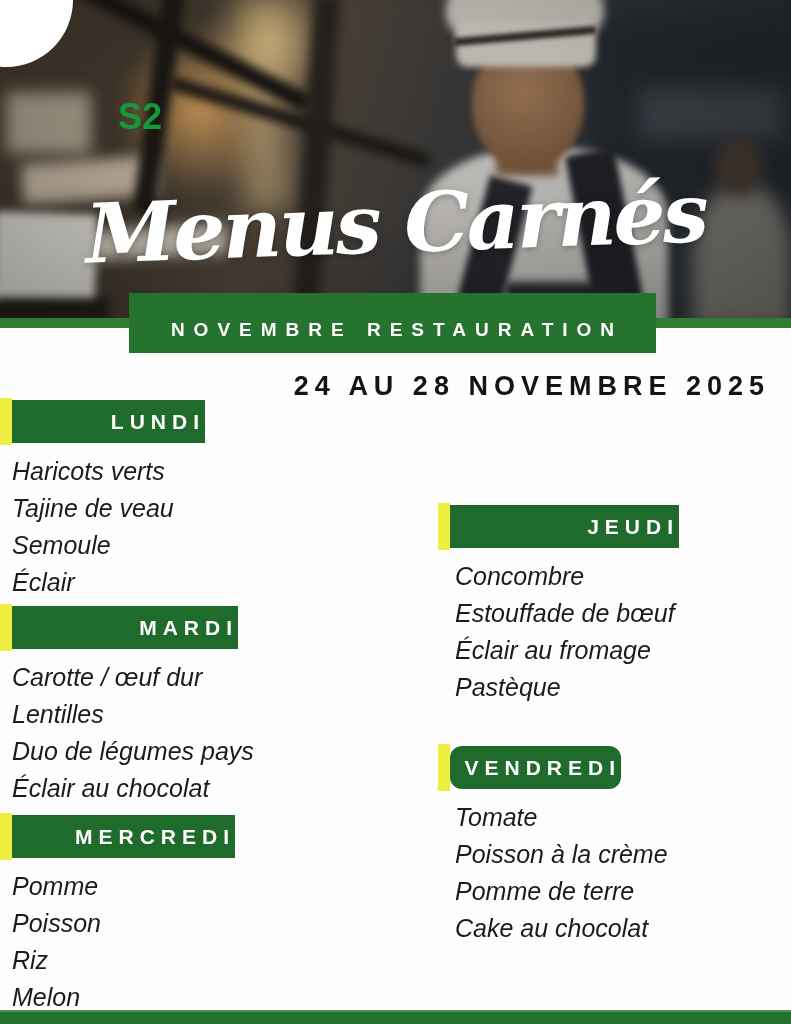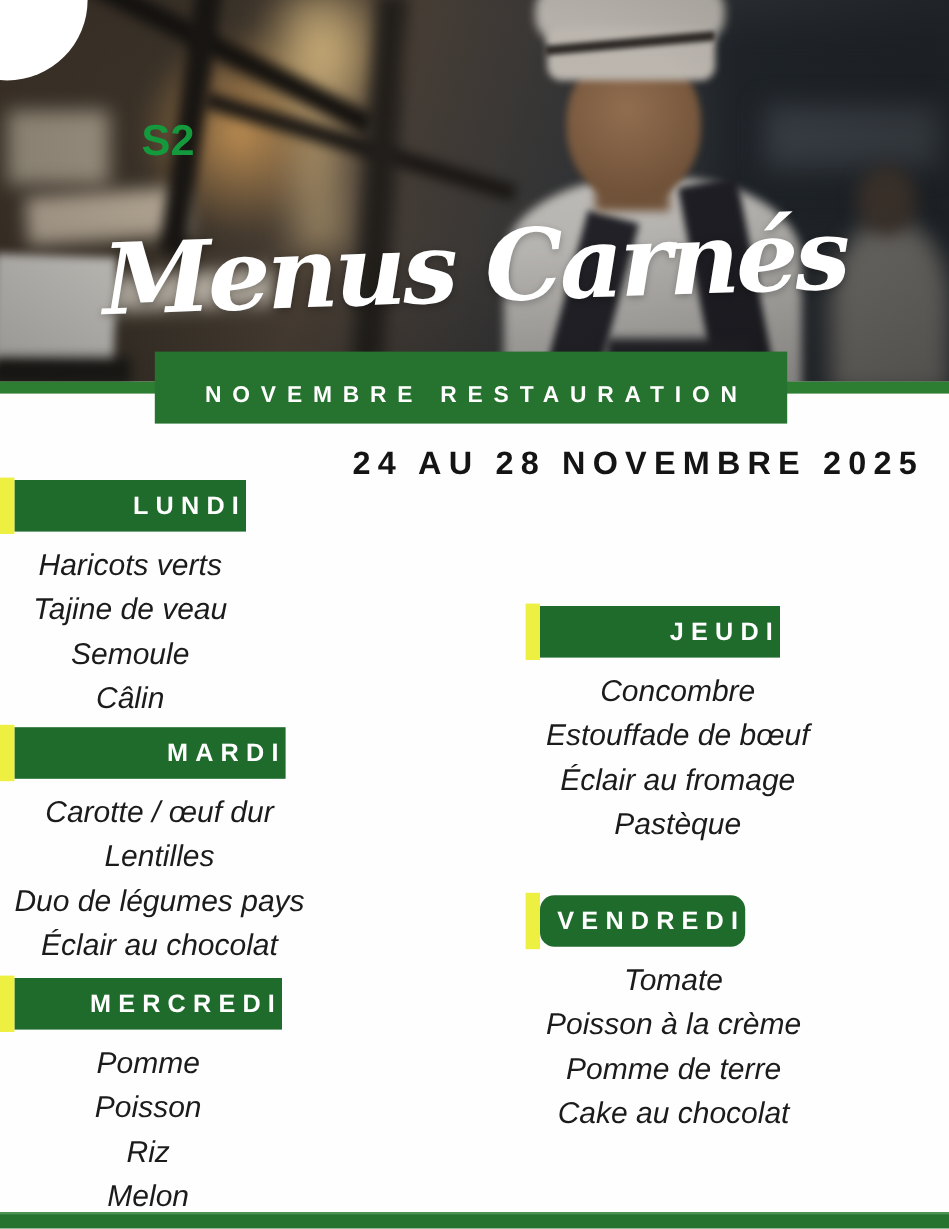--- a/index.html
+++ b/index.html
@@ -67,27 +67,27 @@
   .date-line{position:absolute;right:21px;top:371px;
     font-size:27px;font-weight:bold;letter-spacing:6px;color:#141414;white-space:nowrap;}
 
   
   .day{position:absolute;}
   .day-bar{position:relative;height:43px;background:var(--bar-green,#1f6b2c);
     display:flex;align-items:center;justify-content:flex-end;}
   .yellow-tab{position:absolute;left:-12px;top:-2px;width:12px;height:calc(100% + 4px);
     background:var(--accent-yellow,#eef041);}
   .day-label{color:#fff;font-size:21px;font-weight:bold;letter-spacing:6px;padding-left:6px;white-space:nowrap;}
-  .menu-list{list-style:none;margin:10px 0 0 0;padding:0;text-align:center;}
+  .menu-list{list-style:none;margin:10px 0 0 0;padding:0;}
   .menu-list li{font-size:25px;font-style:italic;color:#1b1b1b;line-height:37px;white-space:nowrap;}
 
   #day-lundi   {left:12px; top:400px;}  #day-lundi .day-bar   {width:193px;}
   #day-mardi   {left:12px; top:606px;}  #day-mardi .day-bar   {width:226px;}
   #day-mercredi{left:12px; top:815px;}  #day-mercredi .day-bar{width:223px;}
-  #day-jeudi   {left:450px;top:505px;}  #day-jeudi .day-bar   {width:200px;}
+  #day-jeudi   {left:450px;top:505px;}  #day-jeudi .day-bar   {width:200px;padding-left:29px;}
   #day-vendredi{left:450px;top:746px;}  #day-vendredi .day-bar{width:171px;border-radius:12px;}
   #day-jeudi .menu-list li,#day-vendredi .menu-list li{padding-left:5px;}
 
   .bottom-strip{position:absolute;left:0;top:1010px;width:791px;height:14px;
     background:var(--banner-green,#26722f);border-top:2px solid #4e9355;box-sizing:border-box;}
 </style>
 </head>
 <body>
 
 <div class="page">
@@ -136,21 +136,21 @@
 
   <section class="day" id="day-lundi">
     <div class="day-bar">
       <span class="yellow-tab"></span>
       <span class="day-label">LUNDI</span>
     </div>
     <ul class="menu-list">
       <li>Haricots verts</li>
       <li>Tajine de veau</li>
       <li>Semoule</li>
-      <li>Câlin</li>
+      <li>Éclair</li>
     </ul>
   </section>
 
   <section class="day" id="day-mardi">
     <div class="day-bar">
       <span class="yellow-tab"></span>
       <span class="day-label">MARDI</span>
     </div>
     <ul class="menu-list">
       <li>Carotte / œuf dur</li>

